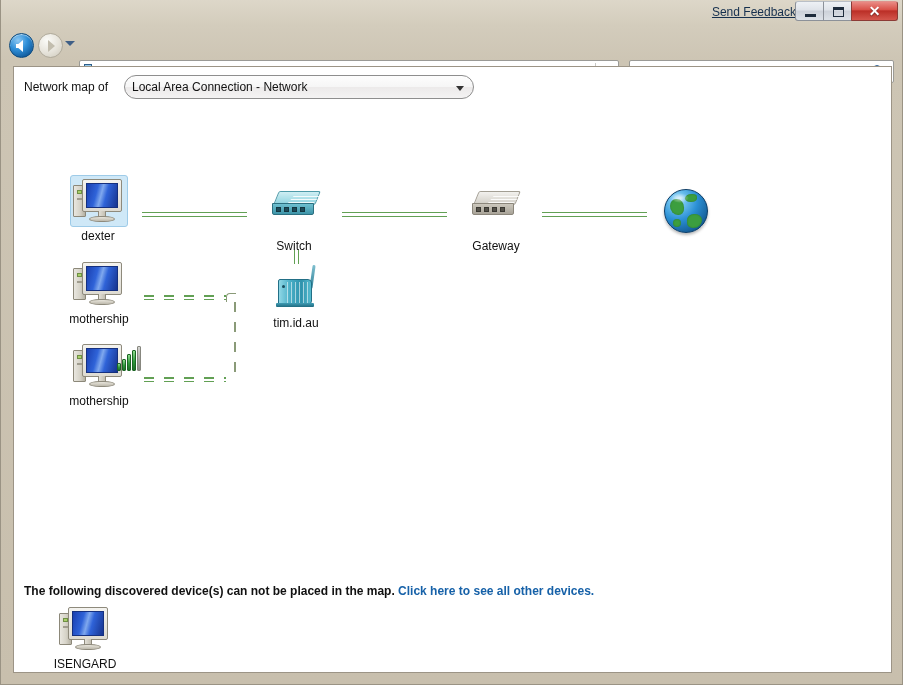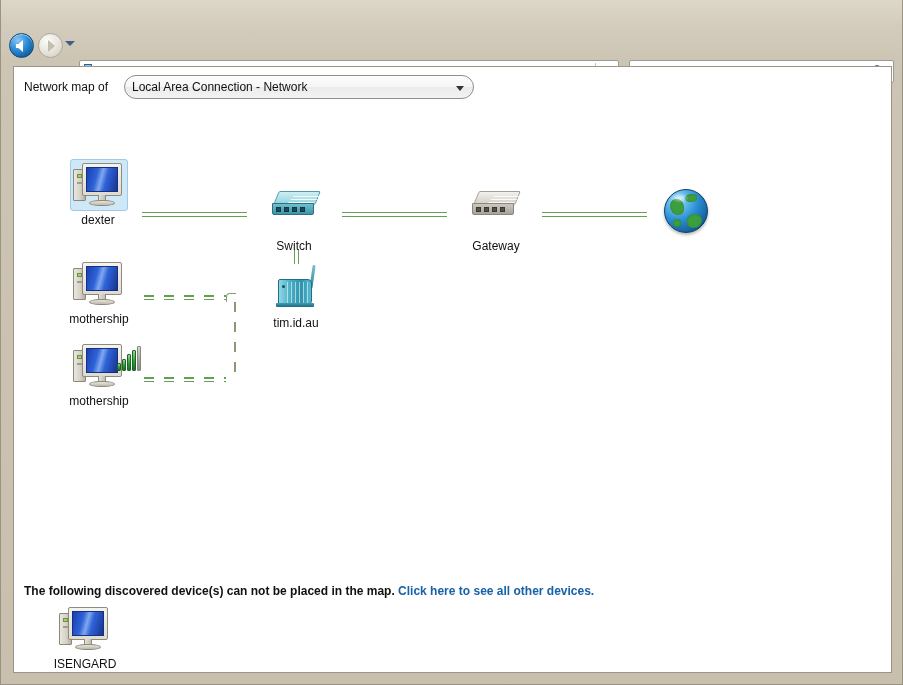--- a/index.html
+++ b/index.html
@@ -452,20 +452,34 @@
     color: #1661a8; text-decoration: none; cursor: pointer;
   }
 
   #orphan-node { position: absolute; left: 44px; top: 540px; }
 </style>
 </head>
 <body>
 
 <div id="window-frame">
 
+  <div id="title-bar">
+    <div id="send-feedback">Send Feedback</div>
+    <div id="window-buttons">
+      <div class="win-btn first">
+        <div class="glyph-min"></div>
+      </div>
+      <div class="win-btn">
+        <div class="glyph-max"></div>
+      </div>
+      <div class="win-btn" id="btn-close">
+        <div class="glyph-close">✕</div>
+      </div>
+    </div>
+  </div>
 
   <div id="nav-bar">
     <div id="nav-back">
       <div class="arrow-left"></div>
     </div>
     <div id="nav-forward">
       <div class="arrow-right-gray"></div>
     </div>
     <div id="nav-history-arrow"></div>
 
@@ -512,21 +526,21 @@
       <div class="wire" style="left:328px; top:105px; width:105px;"></div>
       <div class="wire" style="left:528px; top:105px; width:105px;"></div>
 
       <div class="wire-v" style="left:280px; top:143px; height:14px;"></div>
 
       <div class="wire-dash" style="left:130px; top:188px; width:82px;"></div>
       <div class="wire-dash" style="left:130px; top:270px; width:82px;"></div>
       <div class="wire-corner" style="left:212px; top:186px; width:10px; height:9px;"></div>
       <div class="wire-dash-v" style="left:220px; top:195px; height:78px;"></div>
 
-      <div class="node" style="left:58px; top:56px; width:52px; height:64px;text-decoration:underline;">
+      <div class="node" style="left:58px; top:72px; width:52px; height:64px;text-decoration:underline;">
         <div class="node-sel" style="left:-2px; top:-4px; width:58px; height:52px;"></div>
         <div class="pc-icon" style="left:1px; top:0px;">
           <div class="pc-tower">
               <div class="pc-tower-led"></div>
               <div class="pc-tower-slot"></div>
             </div>
           <div class="pc-monitor">
               <div class="pc-screen"></div>
             </div>
           <div class="pc-neck"></div>

